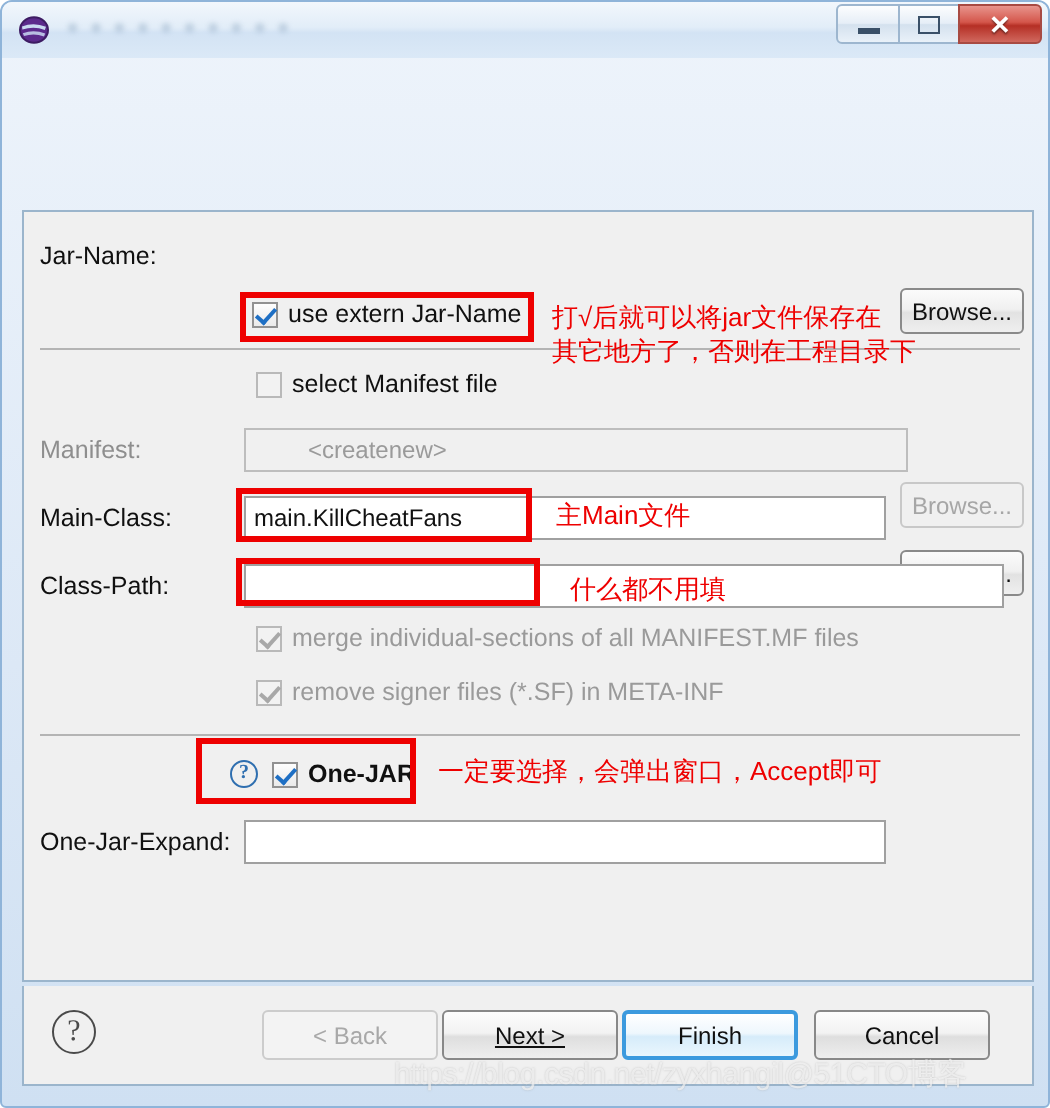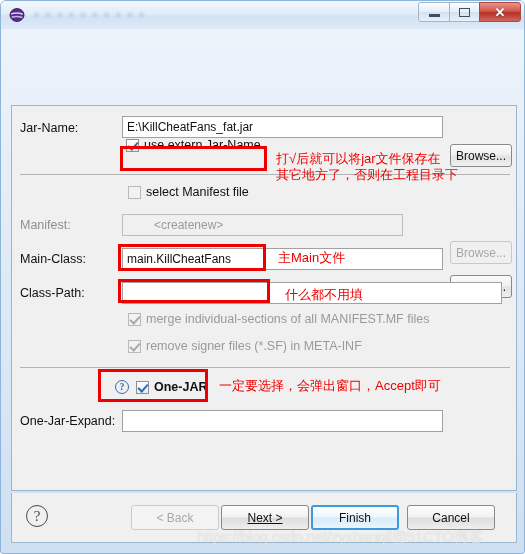--- a/index.html
+++ b/index.html
@@ -279,37 +279,36 @@
     </div>
     <div class="winbtn" id="btn-close">
       <div class="glyph">✕</div>
     </div>
   </div>
 
 
   <div id="body-panel">
 
     <div class="row-label" style="left:8px; top:15px;">Jar-Name:</div>
-    <input class="tf" style="left: 110px; top: 10px; width: 321px;" value="E:\KillCheatFans_fat.jar">
     <div class="btn-browse" style="left:438px; top:10px;">Browse...</div>
 
-    <div class="cbrow" style="left:114px; top:32px;align-items:flex-end;">
+    <div class="cbrow" style="left:114px; top:44px;align-items:flex-end;">
       <span class="cbox checked"></span>
       <span class="cblabel">use extern Jar-Name</span>
     </div>
 
     <div class="sep" style="left:8px; top:68px; width:490px;"></div>
 
     <div class="cbrow" style="left:116px; top:79px;justify-content:center;">
       <span class="cbox dis"></span>
       <span class="cblabel">select Manifest file</span>
     </div>
 
     <div class="row-label disabled" style="left:8px; top:112px;">Manifest:</div>
-    <input class="tf disabled" style="left: 110px; top: 108px; width: 281px; padding-left: 31px;" disabled="" value="&lt;createnew&gt;">
+    <input class="tf disabled" style="left: 110px; top: 108px; width: 332px; padding-left: 31px;" disabled="" value="&lt;createnew&gt;">
     <div class="btn-browse disabled" style="left:438px; top:107px;">Browse...</div>
 
     <div class="row-label" style="left:8px; top:146px;">Main-Class:</div>
     <input class="tf" style="left: 110px; top: 142px; width: 321px;" value="main.KillCheatFans">
     <div class="btn-browse" style="left:438px; top:141px;">Browse...</div>
 
     <div class="row-label" style="left:8px; top:180px;">Class-Path:</div>
     <input class="tf" style="left: 110px; top: 176px; width: 380px;" value="">
 
     <div class="cbrow" style="left:116px; top:206px;justify-content:space-between;">
@@ -329,21 +328,21 @@
       <span class="cbox checked"></span>
       <span class="cblabel" style="font-weight:600;">One-JAR</span>
     </div>
 
     <div class="row-label" style="left:8px; top:308px;">One-Jar-Expand:</div>
     <input class="tf" style="left: 110px; top: 304px; width: 321px;" value="">
   </div>
 
   <div class="redbox" style="left:119px; top:145px; width:147px; height:25px;"></div>
   <div class="redtext" style="left:275px; top:150px;">打√后就可以将jar文件保存在</div>
-  <div class="redtext" style="left:275px; top:167px;font-family:Liberation Mono, monospace;">其它地方了，否则在工程目录下</div>
+  <div class="redtext" style="left:275px; top:167px;">其它地方了，否则在工程目录下</div>
 
   <div class="redbox" style="left:117px; top:243px; width:148px; height:27px;"></div>
   <div class="redtext" style="left:277px; top:249px;">主Main文件</div>
 
   <div class="redbox" style="left:117px; top:278px; width:152px; height:24px;"></div>
   <div class="redtext" style="left:284px; top:286px;">什么都不用填</div>
 
   <div class="redbox" style="left:97px; top:368px; width:110px; height:33px;"></div>
   <div class="redtext" style="left:218px; top:377px;">一定要选择，会弹出窗口，Accept即可</div>
 

